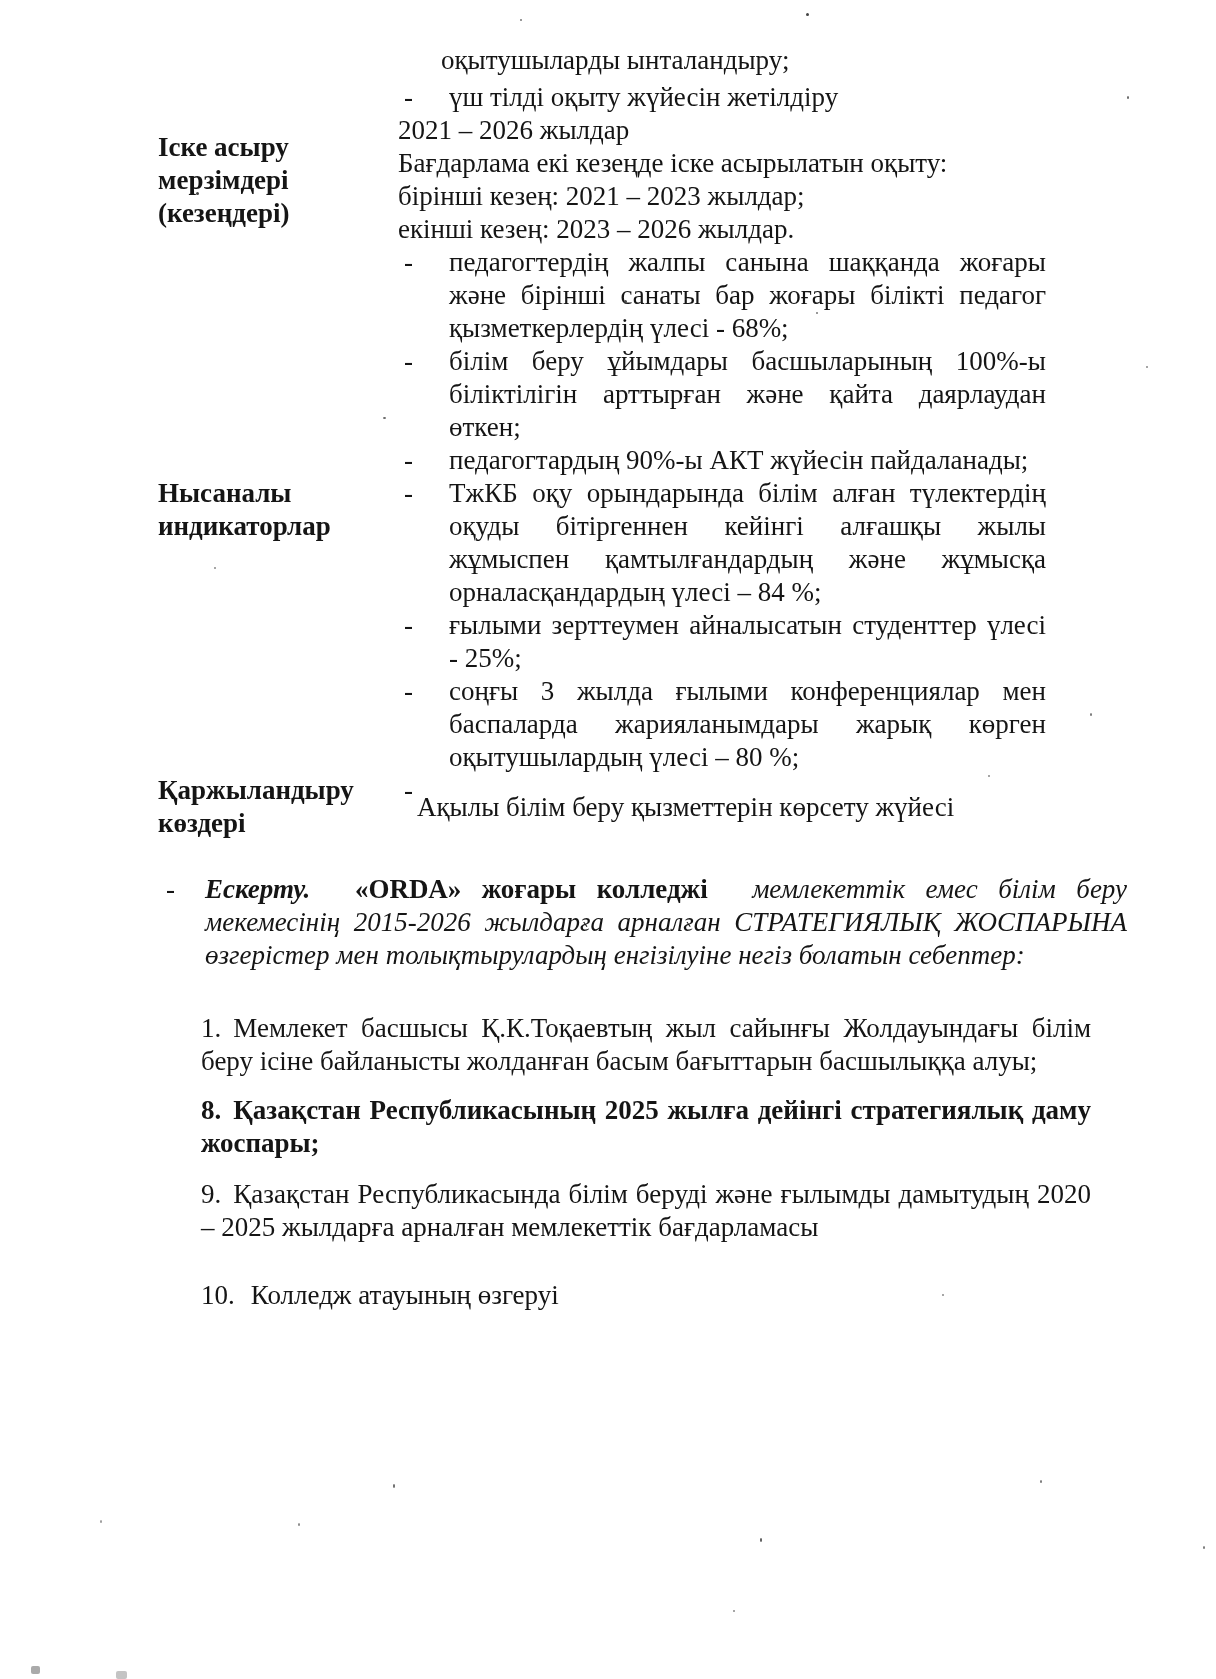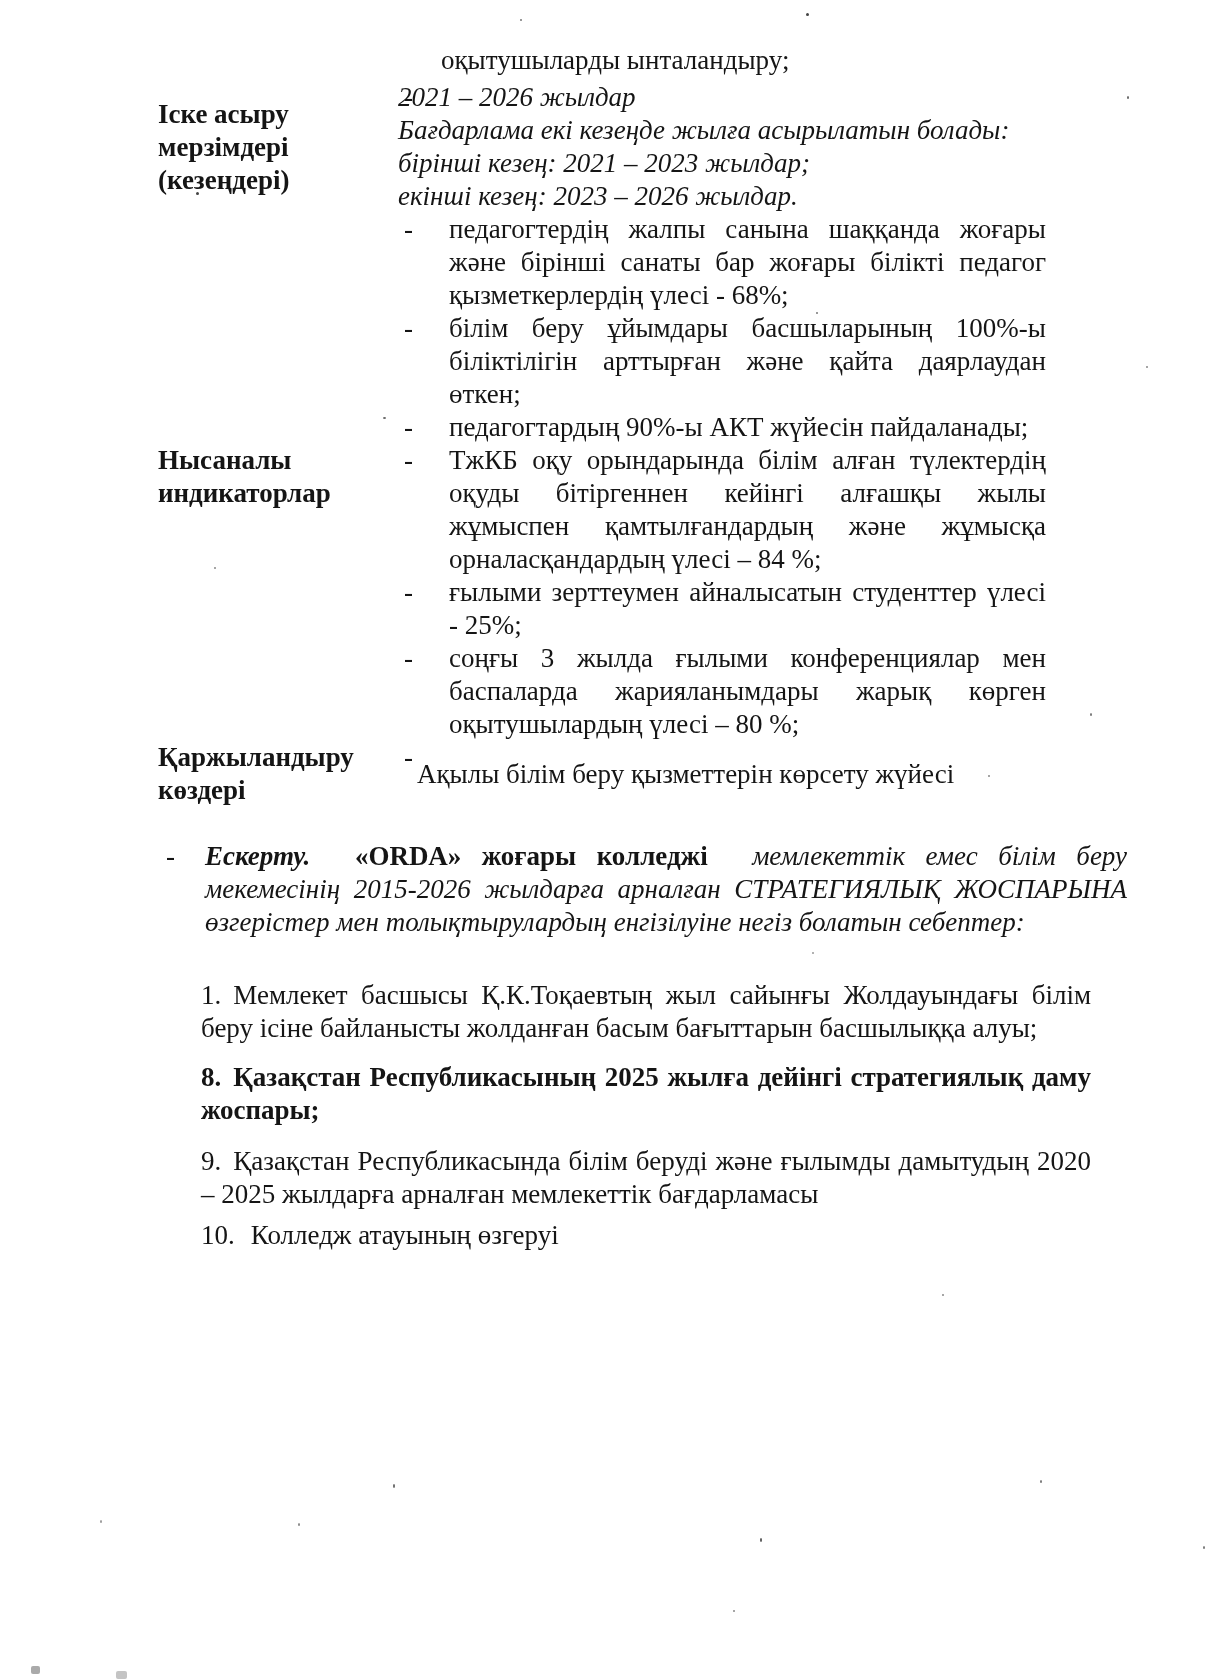--- a/index.html
+++ b/index.html
@@ -19,21 +19,21 @@
   
   .intro{margin-left:390px;width:648px;}
   .intro-cont{padding-left:43px;margin-bottom:4px;}
   .bullet-line{position:relative;padding-left:51px;}
   .dash{position:absolute;left:6px;top:0;font-style:normal;}
 
   
   .row{display:flex;align-items:center;}
   .row-label{margin-left:150px;width:240px;font-weight:bold;flex:none;}
   .row-body{width:648px;flex:none;}
-  .plain-line{white-space:nowrap;font-style:italic;}
+  .plain-line{white-space:nowrap;}
   .ind{position:relative;padding-left:51px;text-align:justify;}
   .fin-value{padding-left:19px;}
 
   
   .note{
     position:relative;
     margin-top:33px;
     margin-left:158px;
     width:922px;
     padding-left:39px;
@@ -43,44 +43,45 @@
   .note .dash{left:0;}
   .note-label{font-weight:bold;margin-right:24px;}
   .note-college{font-weight:bold;font-style:normal;margin-right:24px;}
 
   
   .reason{margin-left:193px;width:890px;text-align:justify;}
   .reason .num{margin-right:12px;}
   .reason-1{margin-top:40px;font-family:Liberation Serif, serif;}
   .reason-8{margin-top:16px;font-weight:bold;}
   .reason-9{margin-top:18px;}
-  .reason-10{margin-top:8px;}
+  .reason-10{margin-top:35px;}
   .reason-10 .num{margin-right:16px;}
 
   
   .spk{position:absolute;border-radius:50%;background:#444;}
 </style>
 </head>
 <body>
 
 <div class="page">
   <div class="content">
 
     <div class="intro">
       <div class="intro-cont">оқытушыларды ынталандыру;</div>
       <div class="bullet-line">
         <span class="dash">-</span>
+        <span>үш тілді оқыту жүйесін жетілдіру</span>
       </div>
     </div>
 
     <div class="row">
       <div class="row-label">Іске асыру мерзімдері (кезеңдері)</div>
       <div class="row-body">
         <div class="plain-line">2021 – 2026 жылдар</div>
-        <div class="plain-line">Бағдарлама екі кезеңде жылға асырылатын болады:</div>
+        <div class="plain-line">Бағдарлама екі кезеңде іске асырылатын оқыту:</div>
         <div class="plain-line">бірінші кезең: 2021 – 2023 жылдар;</div>
         <div class="plain-line">екінші кезең: 2023 – 2026 жылдар.</div>
       </div>
     </div>
 
     <div class="row">
       <div class="row-label">Нысаналы индикаторлар</div>
       <div class="row-body">
         <div class="ind">
           <span class="dash">-</span>

